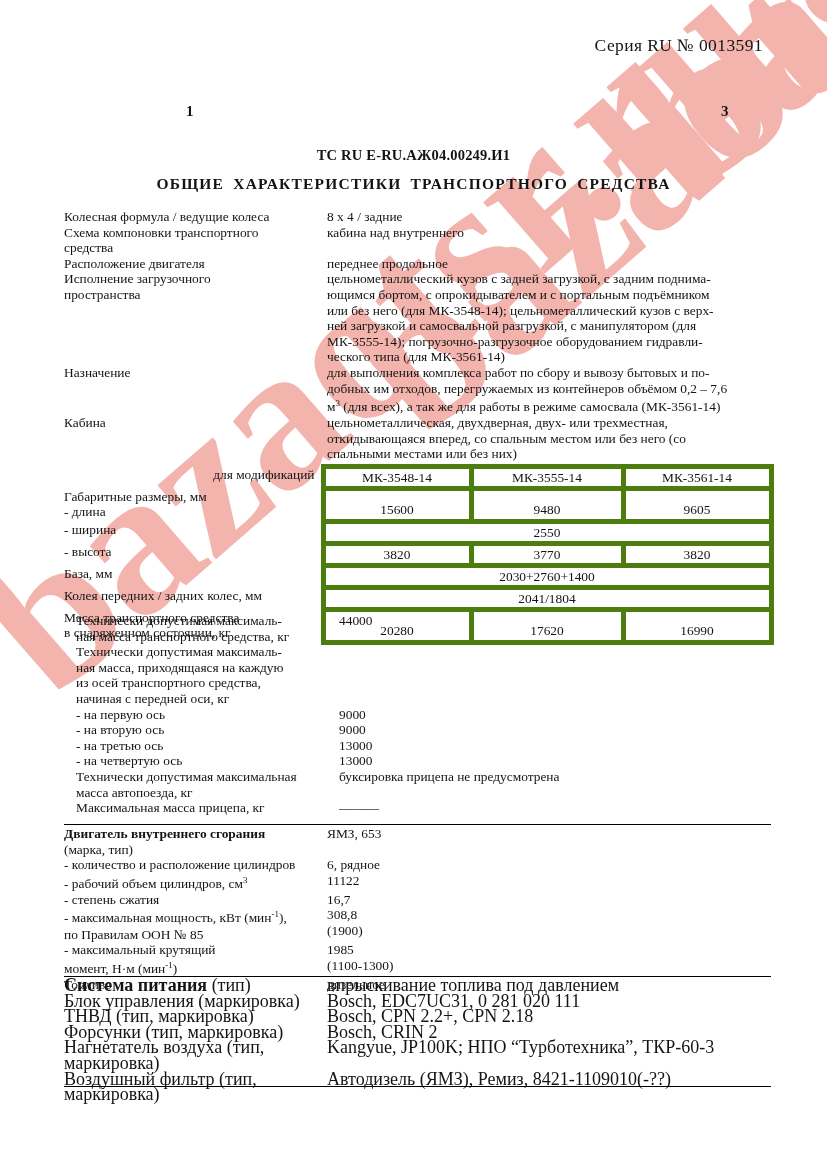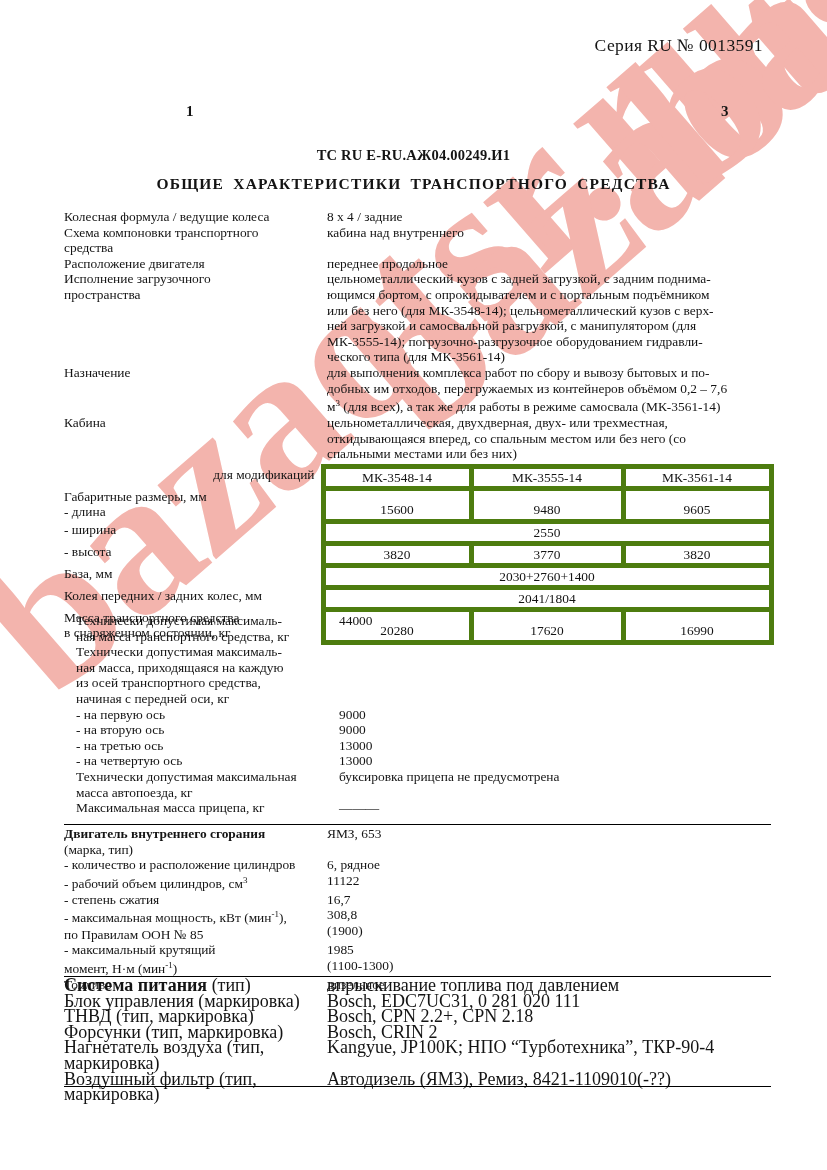--- a/index.html
+++ b/index.html
@@ -425,21 +425,21 @@
         <div class="row">
           <div class="lbl">ТНВД (тип, маркировка)</div>
           <div class="val">Bosch, CPN 2.2+, CPN 2.18</div>
         </div>
         <div class="row">
           <div class="lbl">Форсунки (тип, маркировка)</div>
           <div class="val">Bosch, CRIN 2</div>
         </div>
         <div class="row">
           <div class="lbl">Нагнетатель воздуха (тип, маркировка)</div>
-          <div class="val">Kangyue, JP100K; НПО “Турботехника”, ТКР-90-4</div>
+          <div class="val">Kangyue, JP100K; НПО “Турботехника”, ТКР-60-3</div>
         </div>
         <div class="row">
           <div class="lbl">Воздушный фильтр (тип, маркировка)</div>
           <div class="val">Автодизель (ЯМЗ), Ремиз, 8421-1109010(-??)</div>
         </div>
       </div>
 
     <hr class="hr rule-bottom">
 
   </div>

